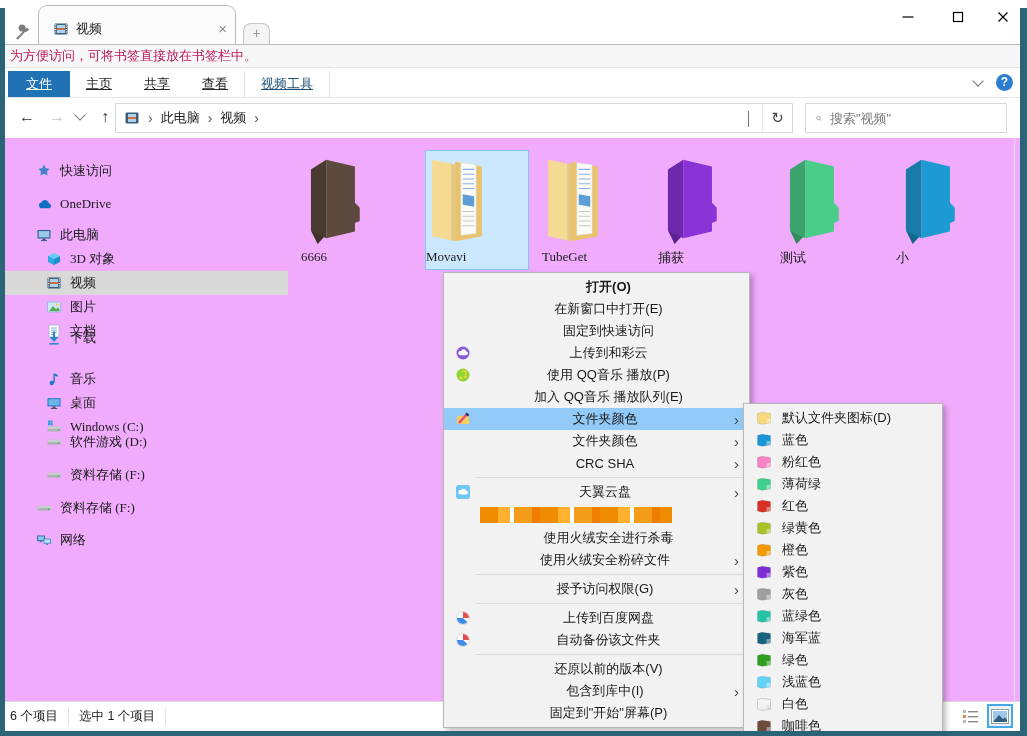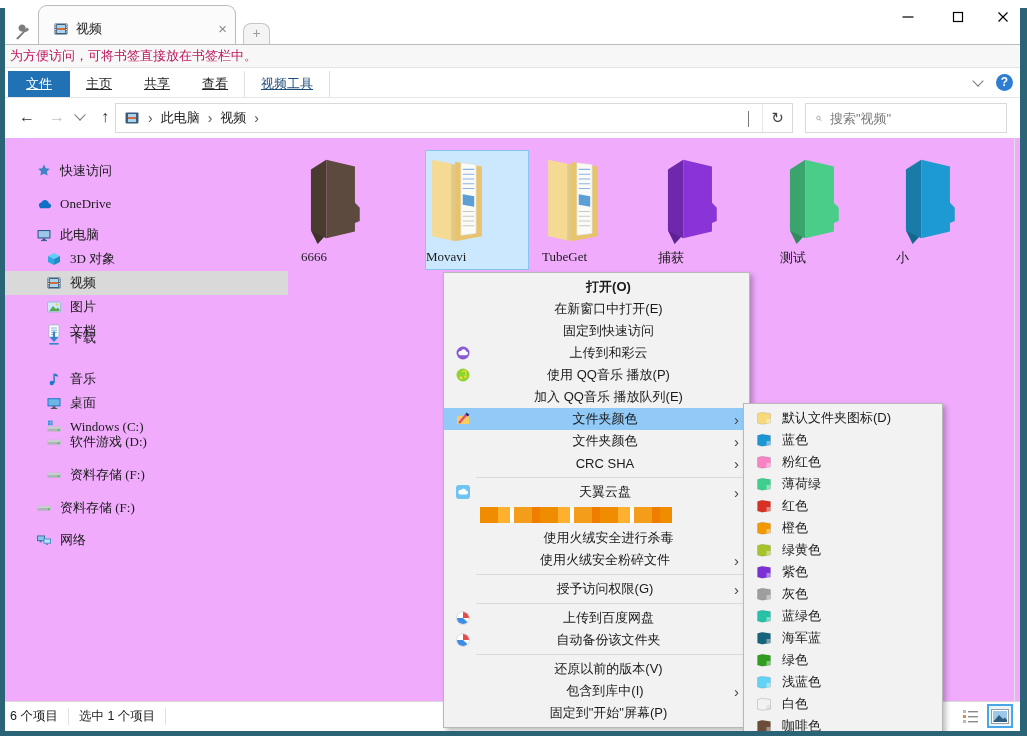--- a/index.html
+++ b/index.html
@@ -548,31 +548,31 @@
   </div>
   <div class="smi">
     <svg class="fico" viewBox="0 0 16 16">
       <path d="M1.5 3.5 L6 2.3 L14.5 3.5 V13 L6 14.3 L1.5 13 Z" stroke="rgba(0,0,0,.2)" stroke-width="0.5" fill="#d93025"></path>
       <polygon points="10.5,9 14.5,9 14.5,13 10.5,13.6" fill="rgba(255,255,255,.4)"></polygon>
       </svg>
     <span>红色</span>
   </div>
   <div class="smi">
     <svg class="fico" viewBox="0 0 16 16">
+      <path d="M1.5 3.5 L6 2.3 L14.5 3.5 V13 L6 14.3 L1.5 13 Z" stroke="rgba(0,0,0,.2)" stroke-width="0.5" fill="#a6c42a"></path>
+      <polygon points="10.5,9 14.5,9 14.5,13 10.5,13.6" fill="rgba(255,255,255,.4)"></polygon>
+      </svg>
+    <span>绿黄色</span>
+  </div>
+  <div class="smi">
+    <svg class="fico" viewBox="0 0 16 16">
       <path d="M1.5 3.5 L6 2.3 L14.5 3.5 V13 L6 14.3 L1.5 13 Z" stroke="rgba(0,0,0,.2)" stroke-width="0.5" fill="#f29900"></path>
       <polygon points="10.5,9 14.5,9 14.5,13 10.5,13.6" fill="rgba(255,255,255,.4)"></polygon>
       </svg>
     <span>橙色</span>
-  </div>
-  <div class="smi">
-    <svg class="fico" viewBox="0 0 16 16">
-      <path d="M1.5 3.5 L6 2.3 L14.5 3.5 V13 L6 14.3 L1.5 13 Z" stroke="rgba(0,0,0,.2)" stroke-width="0.5" fill="#a6c42a"></path>
-      <polygon points="10.5,9 14.5,9 14.5,13 10.5,13.6" fill="rgba(255,255,255,.4)"></polygon>
-      </svg>
-    <span>绿黄色</span>
   </div>
   <div class="smi">
     <svg class="fico" viewBox="0 0 16 16">
       <path d="M1.5 3.5 L6 2.3 L14.5 3.5 V13 L6 14.3 L1.5 13 Z" stroke="rgba(0,0,0,.2)" stroke-width="0.5" fill="#7c2fd6"></path>
       <polygon points="10.5,9 14.5,9 14.5,13 10.5,13.6" fill="rgba(255,255,255,.4)"></polygon>
       </svg>
     <span>紫色</span>
   </div>
   <div class="smi">
     <svg class="fico" viewBox="0 0 16 16">

